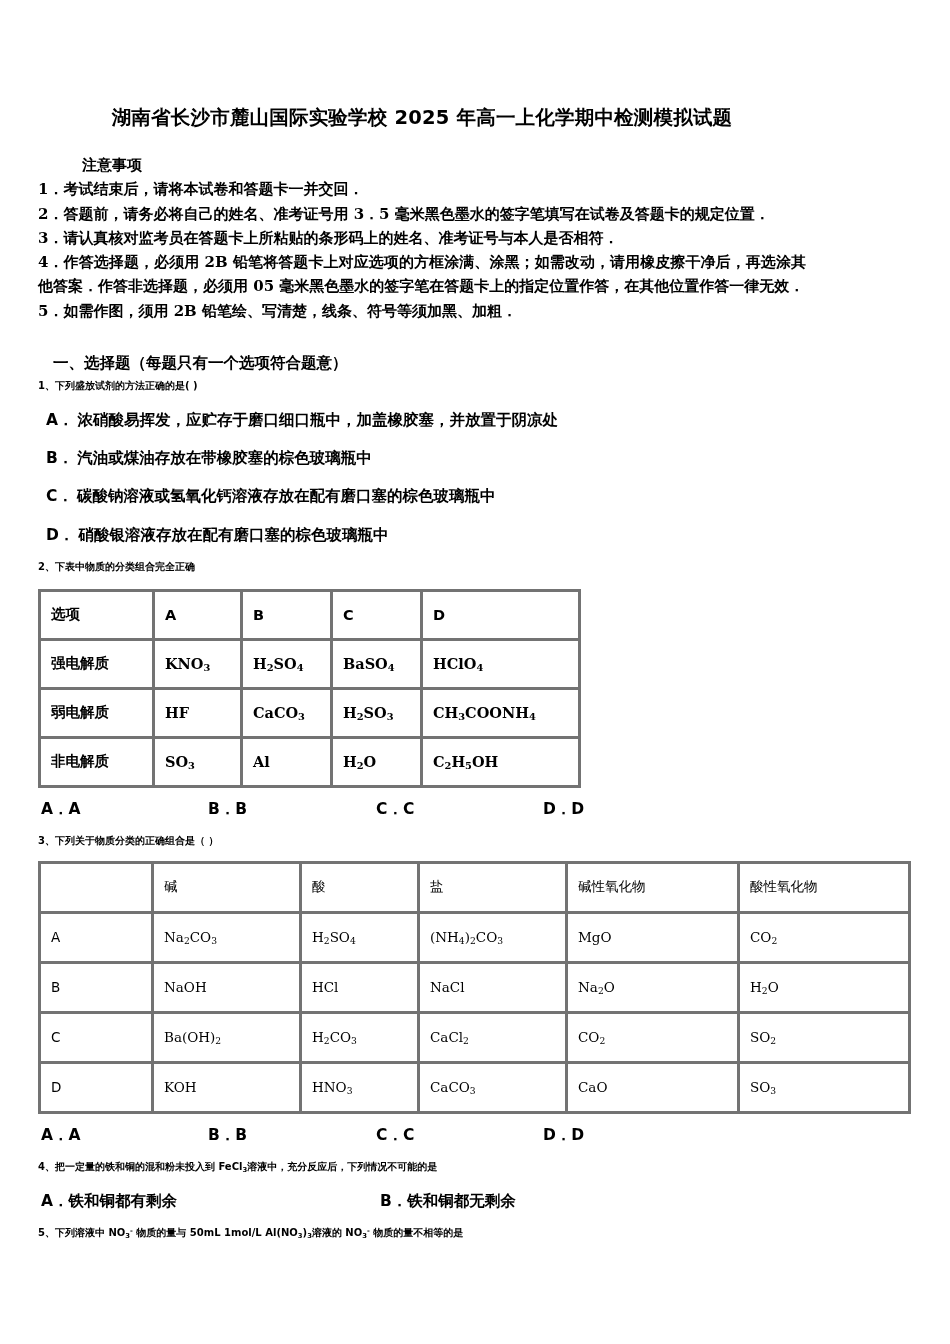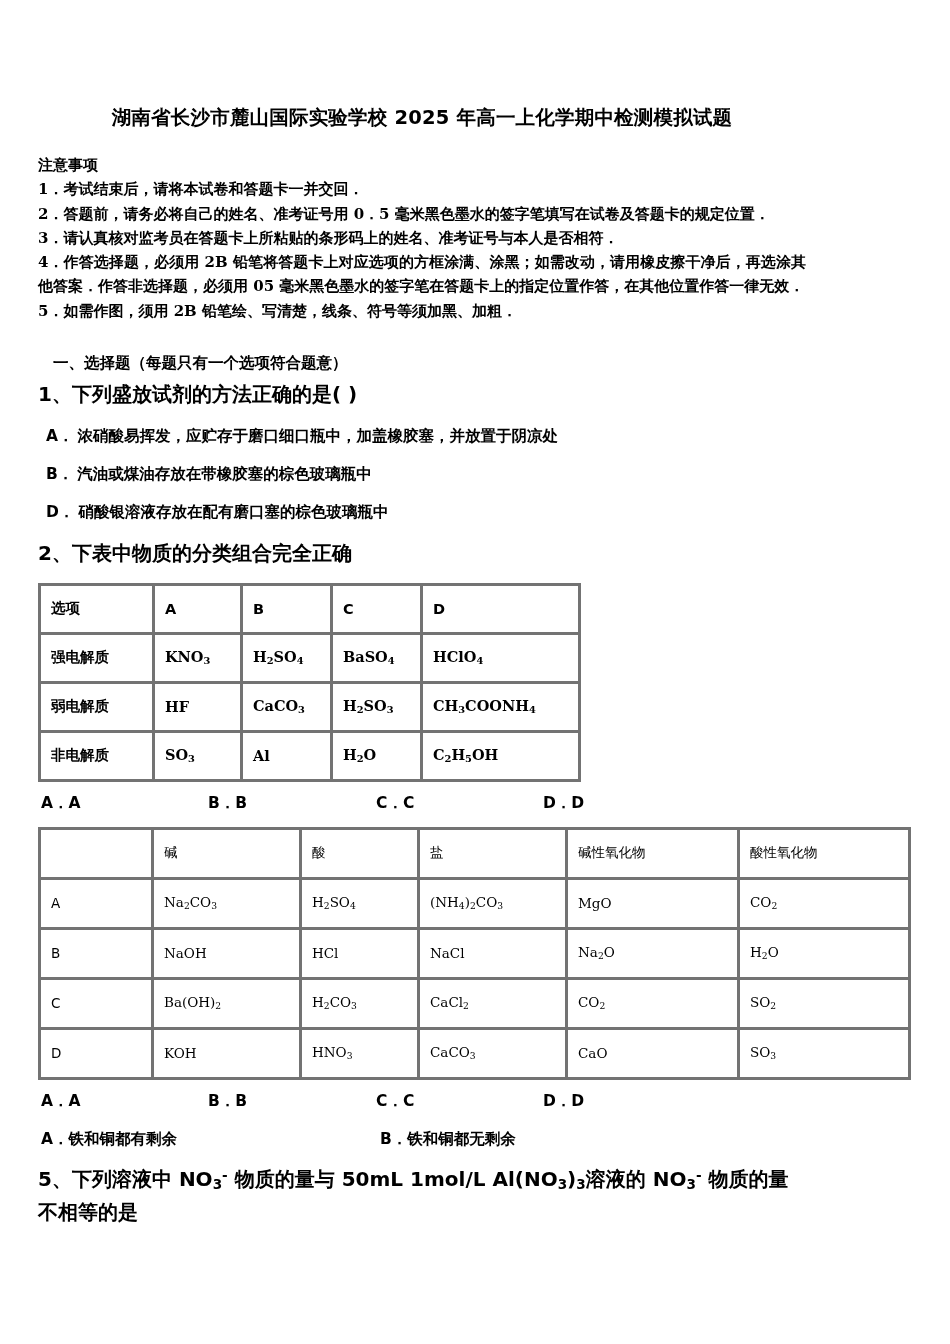--- a/index.html
+++ b/index.html
@@ -36,40 +36,41 @@
 
   
   .notice {
     margin-top: 23px;
   }
   .notice-head {
     font-size: 15px;
     font-weight: bold;
     font-family: "DejaVu Sans", "Liberation Sans", sans-serif;
     line-height: 1.55;
+    margin-left: 44px;
   }
   .notice-line {
     font-size: 15px;
     line-height: 1.62;
     font-family: "DejaVu Serif", "Liberation Serif", serif;
     font-weight: bold;
     text-align: justify;
   }
 
   
   .section-head {
     margin-top: 28px;
     font-size: 15.5px;
     font-weight: bold;
     font-family: "DejaVu Sans", "Liberation Sans", sans-serif;
     line-height: 1.6;
     margin-left: 15px;
   }
   .q-stem {
-    font-size: 20px;
+    font-size: 10px;
     font-weight: bold;
     line-height: 1.6;
     margin-top: 2px;
     font-family: "DejaVu Sans", "Liberation Sans", sans-serif;
   }
   .q-stem.spaced { margin-top: 12px; }
 
   .choice {
     font-size: 15.5px;
     font-weight: bold;
@@ -157,34 +158,37 @@
 </head>
 <body>
 
 <div class="page">
 
   <h1 class="doc-title">湖南省长沙市麓山国际实验学校 2025 年高一上化学期中检测模拟试题</h1>
 
   <div class="notice">
     <div class="notice-head">注意事项</div>
     <div class="notice-line">1．考试结束后，请将本试卷和答题卡一并交回．</div>
-    <div class="notice-line">2．答题前，请务必将自己的姓名、准考证号用 0．5 毫米黑色墨水的签字笔填写在试卷及答题卡的规定位置．</div>
+    <div class="notice-line">2．答题前，请务必将自己的姓名、准考证号用 3．5 毫米黑色墨水的签字笔填写在试卷及答题卡的规定位置．</div>
     <div class="notice-line">3．请认真核对监考员在答题卡上所粘贴的条形码上的姓名、准考证号与本人是否相符．</div>
     <div class="notice-line">4．作答选择题，必须用 2B 铅笔将答题卡上对应选项的方框涂满、涂黑；如需改动，请用橡皮擦干净后，再选涂其他答案．作答非选择题，必须用 05 毫米黑色墨水的签字笔在答题卡上的指定位置作答，在其他位置作答一律无效．</div>
     <div class="notice-line">5．如需作图，须用 2B 铅笔绘、写清楚，线条、符号等须加黑、加粗．</div>
   </div>
 
   <div class="section-head">一、选择题（每题只有一个选项符合题意）</div>
 
   <div class="q-stem">1、下列盛放试剂的方法正确的是(      )</div>
   <div class="choice">
     <span class="lbl">A．</span><span>浓硝酸易挥发，应贮存于磨口细口瓶中，加盖橡胶塞，并放置于阴凉处</span>
   </div>
   <div class="choice">
     <span class="lbl">B．</span><span>汽油或煤油存放在带橡胶塞的棕色玻璃瓶中</span>
+  </div>
+  <div class="choice">
+    <span class="lbl">C．</span><span>碳酸钠溶液或氢氧化钙溶液存放在配有磨口塞的棕色玻璃瓶中</span>
   </div>
   <div class="choice">
     <span class="lbl">D．</span><span>硝酸银溶液存放在配有磨口塞的棕色玻璃瓶中</span>
   </div>
 
   <div class="q-stem spaced">2、下表中物质的分类组合完全正确</div>
   <table class="tbl-electrolyte">
     <colgroup>
       <col style="width:114px">
         <col style="width:88px">
@@ -224,20 +228,21 @@
     </tbody>
   </table>
 
   <div class="abcd-row">
     <span class="opt o1">A．A</span>
     <span class="opt o2">B．B</span>
     <span class="opt o3">C．C</span>
     <span class="opt o4">D．D</span>
   </div>
 
+  <div class="q-stem spaced">3、下列关于物质分类的正确组合是（      ）</div>
   <table class="tbl-classify">
     <colgroup>
       <col style="width:113px">
         <col style="width:148px">
         <col style="width:118px">
         <col style="width:148px">
         <col style="width:172px">
         <col style="width:171px">
     </colgroup>
     <tbody>
@@ -284,20 +289,23 @@
     </tbody>
   </table>
 
   <div class="abcd-row">
     <span class="opt o1">A．A</span>
     <span class="opt o2">B．B</span>
     <span class="opt o3">C．C</span>
     <span class="opt o4">D．D</span>
   </div>
 
+  <div class="q-stem spaced">
+    <span><span>4、把一定量的铁和铜的混和粉未投入到 FeCl</span><sub>3</sub><span>溶液中，充分反应后，下列情况不可能的是</span></span>
+  </div>
   <div class="choice-2col">
     <span class="c-left"><span class="lbl">A．</span><span>铁和铜都有剩余</span></span>
     <span class="c-right"><span class="lbl">B．</span><span>铁和铜都无剩余</span></span>
   </div>
 
   <div class="q-stem spaced">
     <span id="q5stem"><span>5、下列溶液中 NO</span><sub>3</sub><sup>-</sup><span> 物质的量与 50mL 1mol/L Al(NO</span><sub>3</sub><span>)</span><sub>3</sub><span>溶液的 NO</span><sub>3</sub><sup>-</sup><span> 物质的量不相等的是</span></span>
   </div>
 
 </div>

